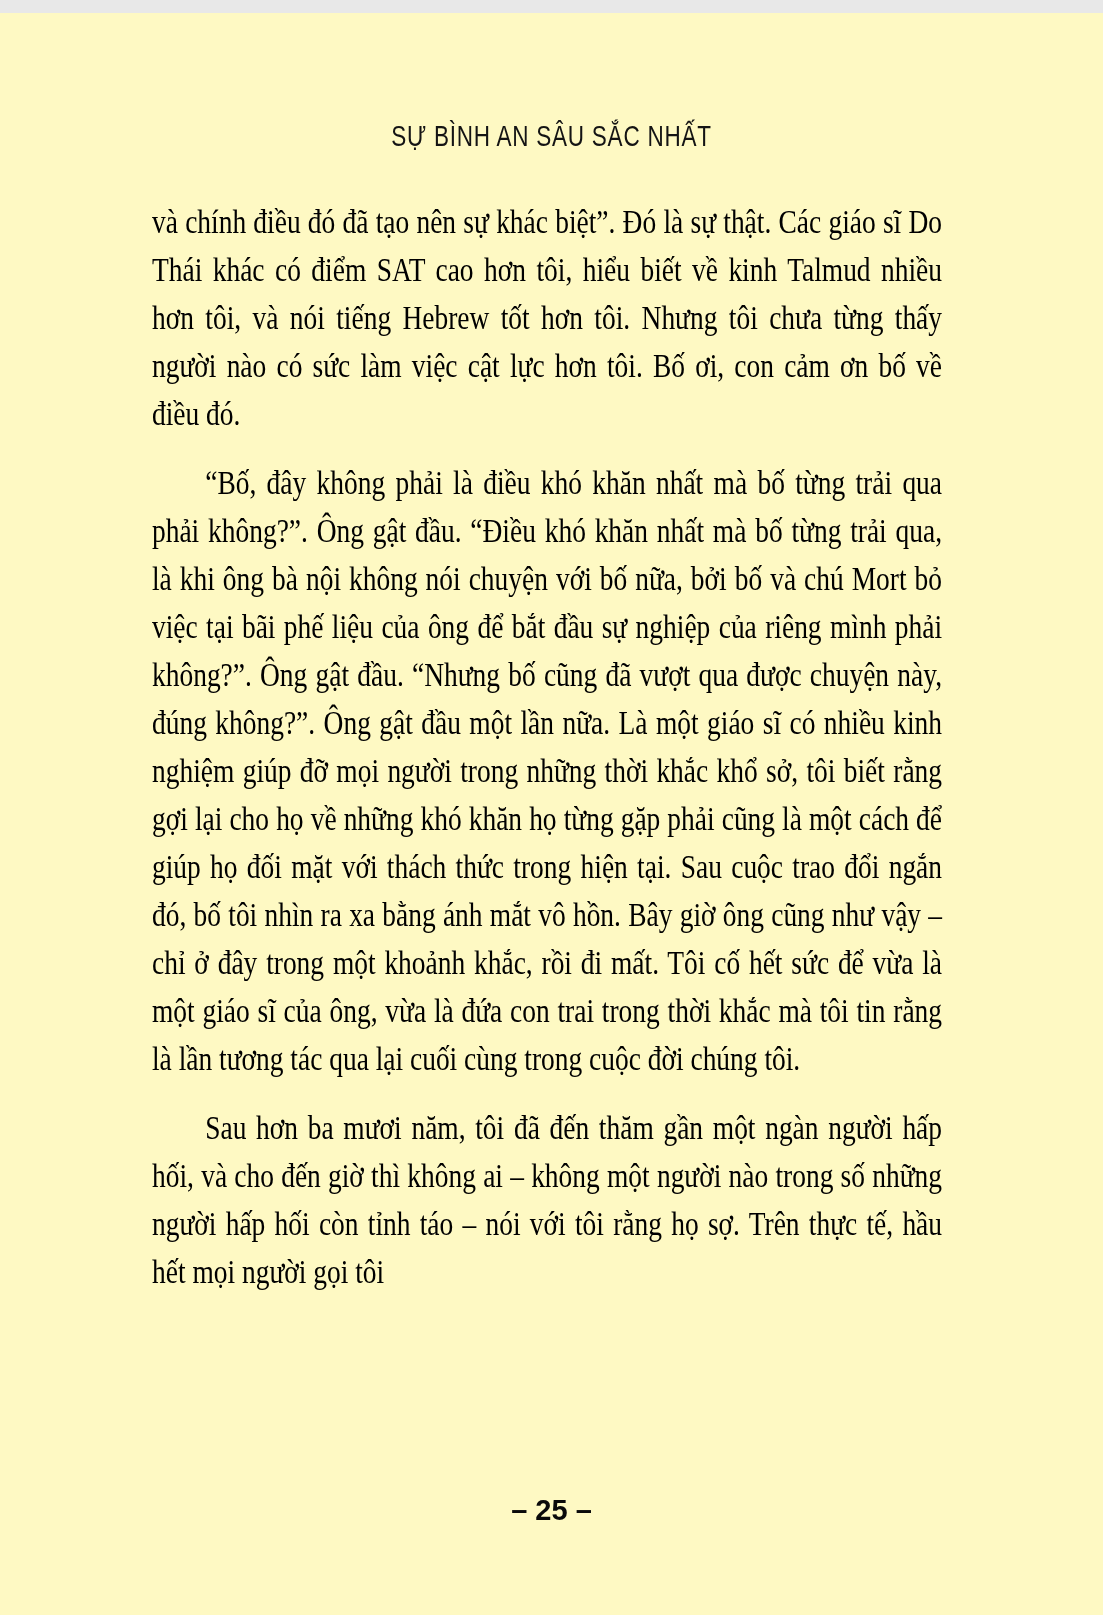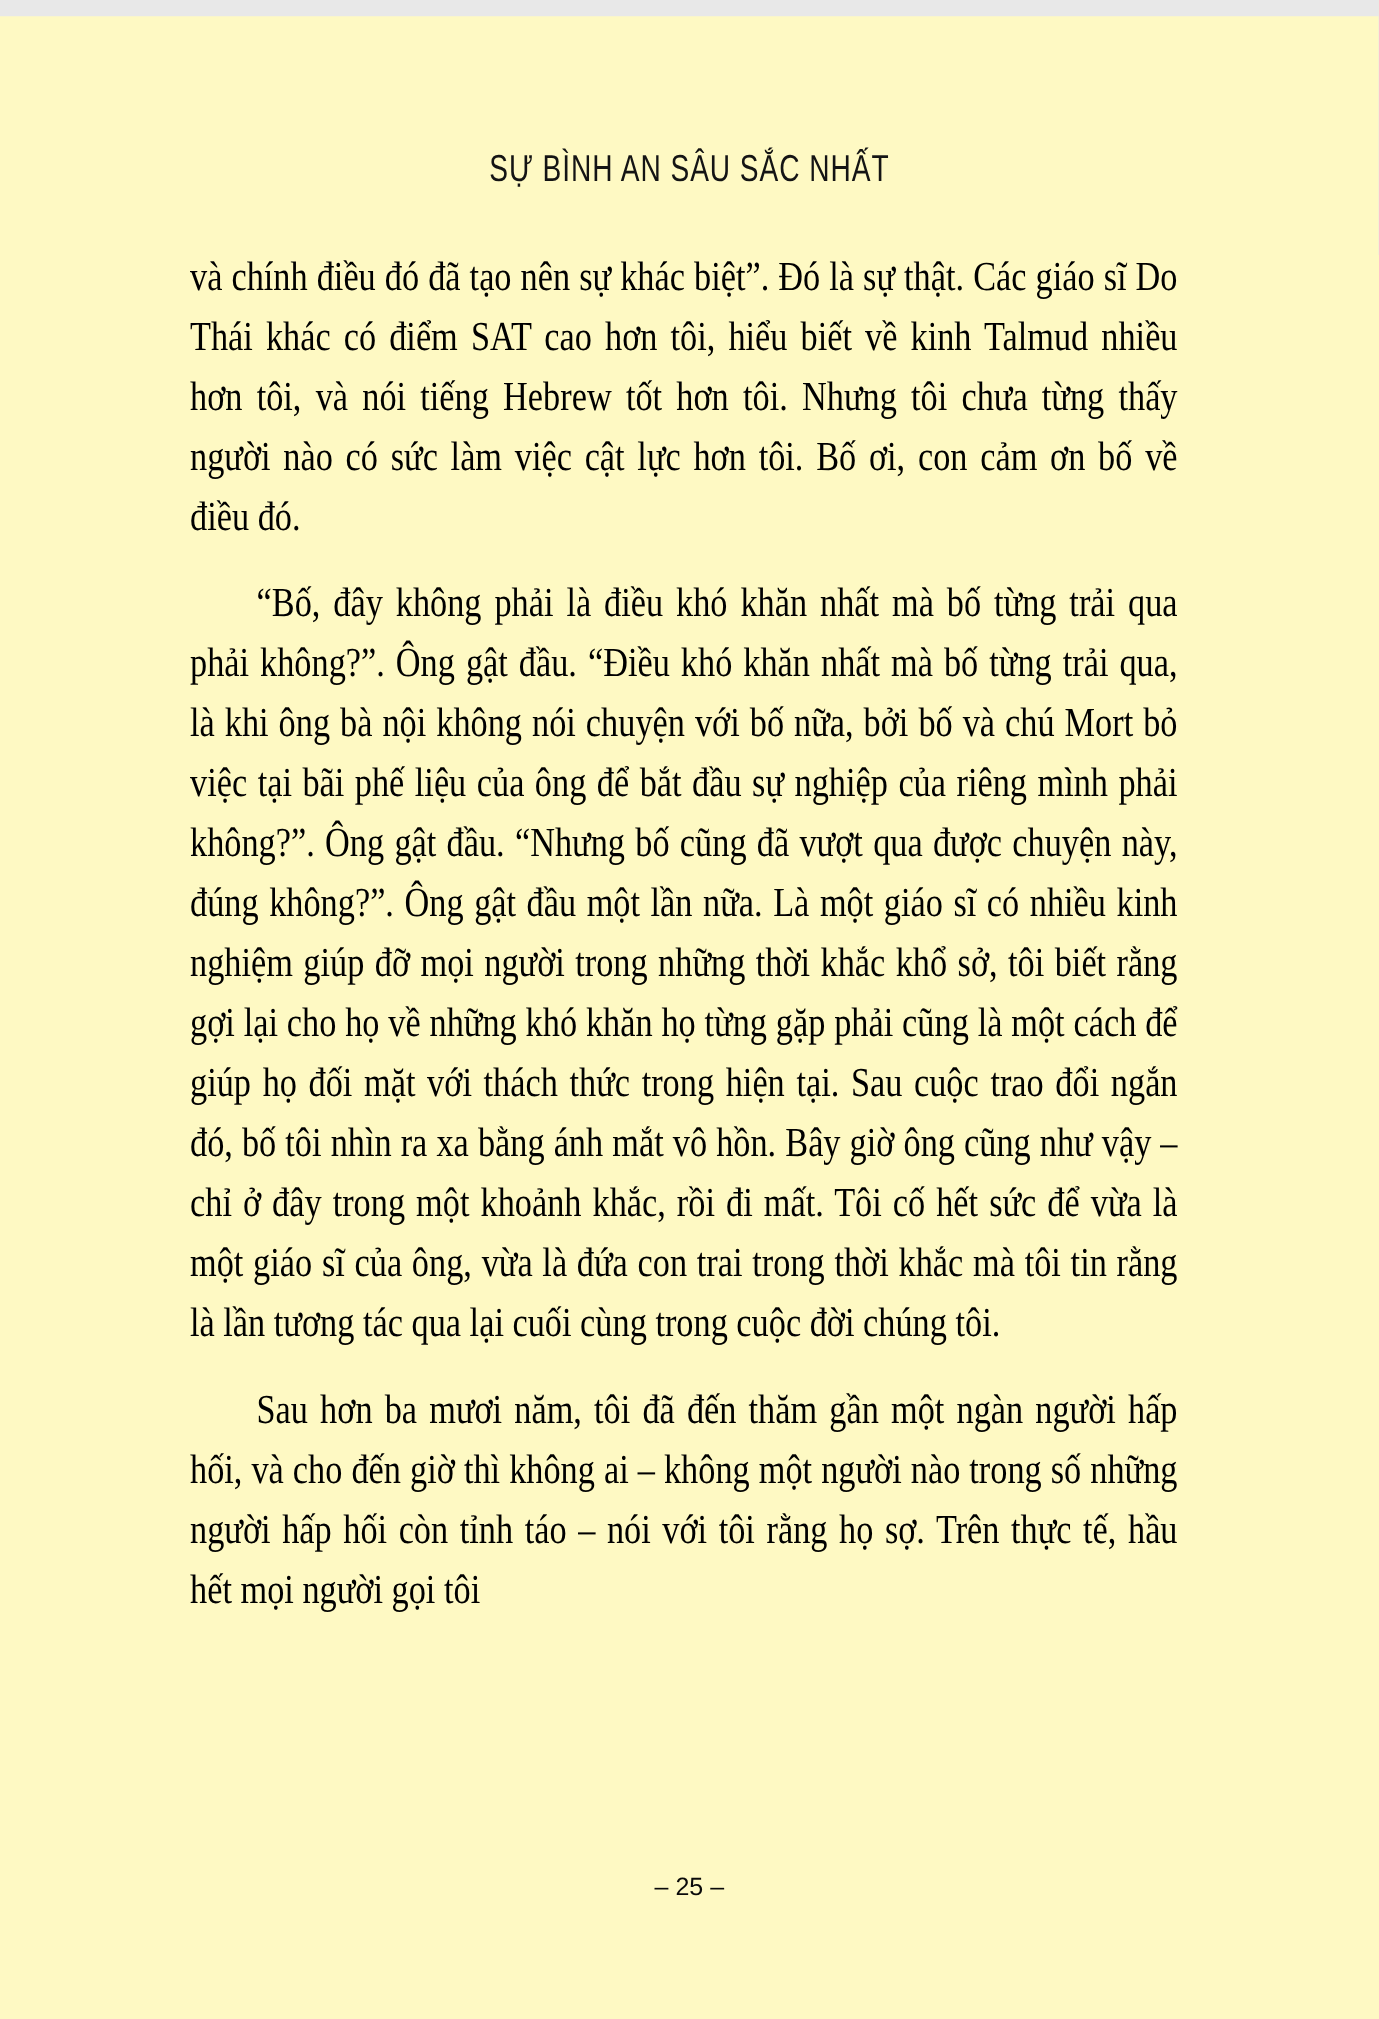--- a/index.html
+++ b/index.html
@@ -52,23 +52,24 @@
   .body-text p.indented {
     text-indent: 64px;
   }
   .page-number {
     position: absolute;
     top: 1482px;
     left: 0;
     right: 0;
     text-align: center;
     font-family: "Liberation Sans", sans-serif;
-    font-size: 20px;
+    font-size: 29px;
     line-height: 31px;
     color: #0a0a0a;
+    font-weight: bold;
   }
 </style>
 </head>
 <body>
 
 <div class="page">
 
   <div class="running-header">SỰ BÌNH AN SÂU SẮC NHẤT</div>
 
   <div class="body-text">

